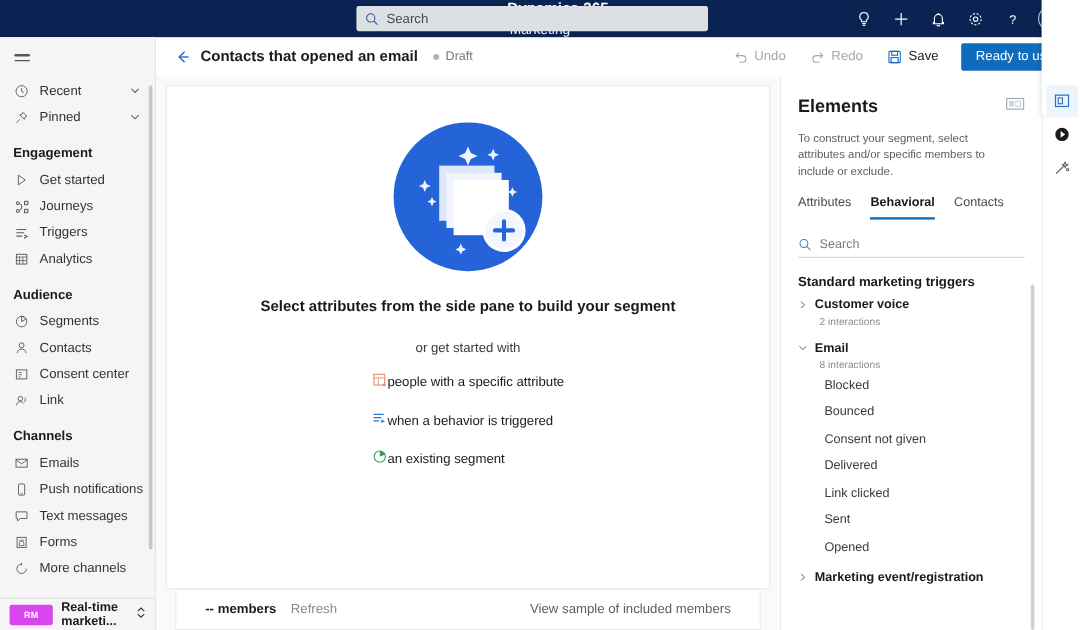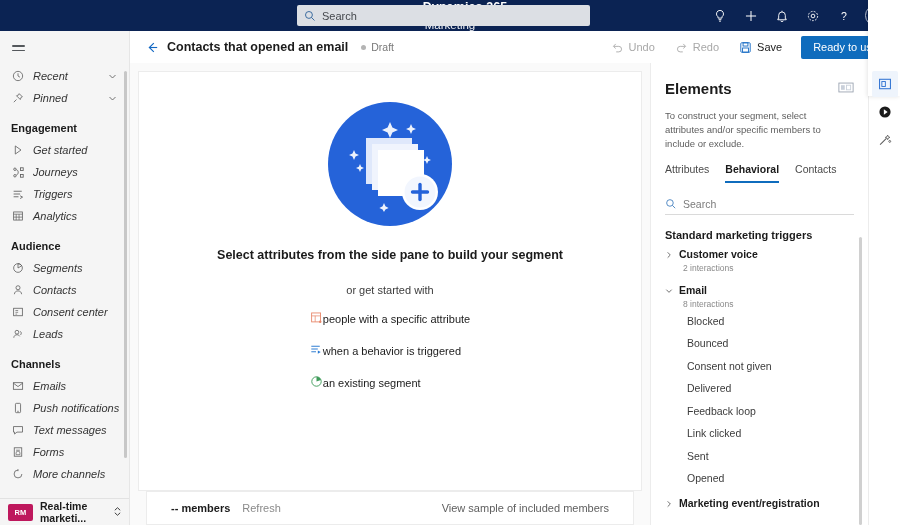--- a/index.html
+++ b/index.html
@@ -83,41 +83,40 @@
     padding-top: 0px;
   }
   .side-track {
     position: absolute; right: 2px; top: 6px; bottom: 40px;
     width: 3px; background: #c7c7c7; border-radius: 2px;
   }
   .srow {
     height: 22px; display: flex; align-items: center;
     padding-left: 11px; gap: 8px; cursor: pointer;
     position: relative;
-    font-style: italic;
   }
   .srow .ico { width: 14px; height: 14px; display:flex; align-items:center; justify-content:center; flex-shrink: 0; }
   .srow .lbl { font-size: 11px; color: #333333; white-space: nowrap; }
   .srow .chev { position: absolute; right: 12px; }
   .sgroup {
     font-size: 11px; font-weight: bold; color: #1b1b1b;
     padding-left: 11px; height: 22px;
     display: flex; align-items: center;
     margin-top: 8px;
   }
   .appswitch {
     height: 27px; min-height: 27px;
     border-top: 1px solid #e2e2e2;
     display: flex; align-items: center; gap: 7px;
     padding-left: 8px; cursor: pointer;
     background: #f5f5f5;
   }
   .rm-badge {
-    width: 25px; height: 17px; border-radius: 2px;
-    background: #be185d; color: #fff;
+    width: 36px; height: 17px; border-radius: 2px;
+    background: #d946ef; color: #fff;
     font-size: 7.5px; font-weight: bold;
     display: flex; align-items: center; justify-content: center;
     letter-spacing: .2px; flex-shrink: 0;
   }
   .appswitch .lbl { font-size: 10.5px; font-weight: bold; color: #1b1b1b; }
 
   
   .main { flex: 1; display: flex; flex-direction: column; min-width: 0; background: #fff; }
   .cmdbar {
     height: 32px; min-height: 32px;
@@ -443,21 +442,21 @@
         <span class="lbl">Consent center</span>
       </div>
       <div class="srow">
         <span class="ico">
           <svg width="12" height="12" viewBox="0 0 16 16">
             <circle cx="6.6" cy="5.6" r="2.5" fill="none" stroke="#5c5c5c" stroke-width="1.05"></circle>
             <path d="M2.4 13c0-2.4 1.9-4 4.2-4 1.6 0 3 .8 3.7 2" fill="none" stroke="#5c5c5c" stroke-width="1.05"></path>
             <path d="M11 4.4a3 3 0 0 1 0 5" fill="none" stroke="#5c5c5c" stroke-width="1.05"></path>
           </svg>
         </span>
-        <span class="lbl">Leads</span>
+        <span class="lbl">Link</span>
       </div>
 
       <div class="sgroup">Channels</div>
       <div class="srow">
         <span class="ico">
           <svg width="12" height="12" viewBox="0 0 16 16">
             <rect x="1.8" y="3.6" width="12.4" height="8.8" fill="none" stroke="#5c5c5c" stroke-width="1.05"></rect>
             <path d="M1.8 4.2L8 8.8l6.2-4.6" fill="none" stroke="#5c5c5c" stroke-width="1.05"></path>
           </svg>
         </span>
@@ -690,23 +689,20 @@
           <div class="tleaf">
             <span class="tlbl">Bounced</span>
             </div>
           <div class="tleaf">
             <span class="tlbl">Consent not given</span>
             </div>
           <div class="tleaf">
             <span class="tlbl">Delivered</span>
             </div>
           <div class="tleaf">
-            <span class="tlbl">Feedback loop</span>
-            </div>
-          <div class="tleaf">
             <span class="tlbl">Link clicked</span>
             </div>
           <div class="tleaf">
             <span class="tlbl">Sent</span>
             </div>
           <div class="tleaf">
             <span class="tlbl">Opened</span>
             </div>
 
           <div style="height:6px"></div>

